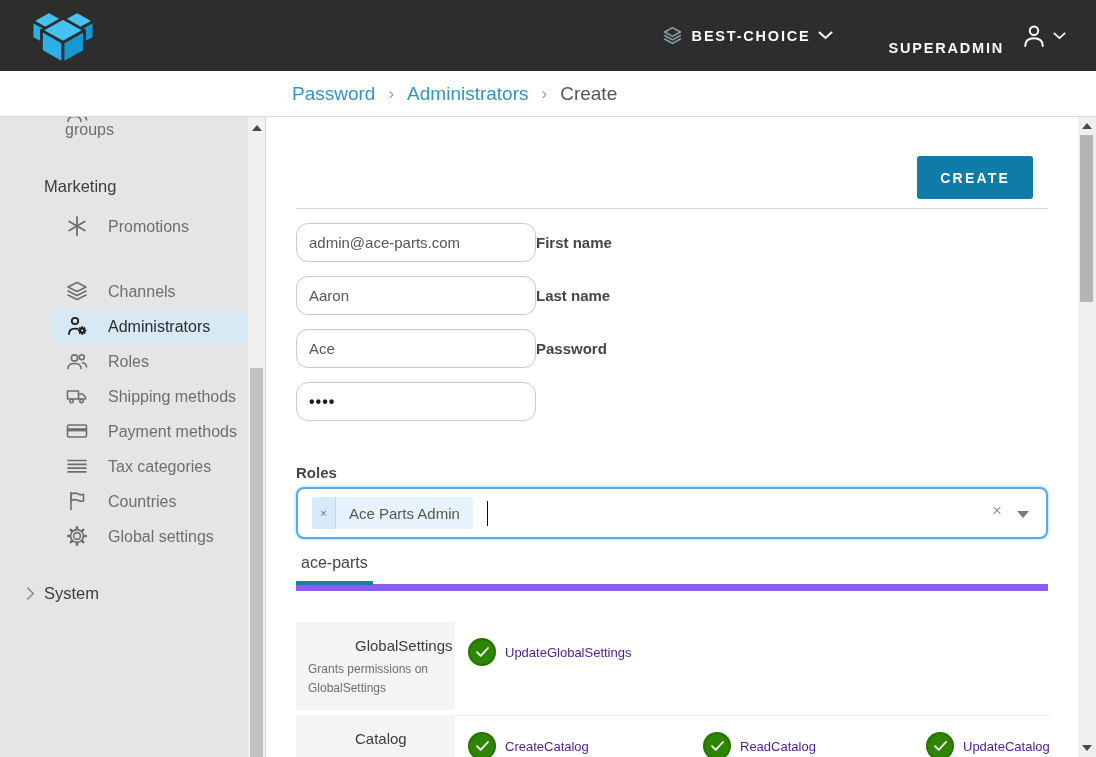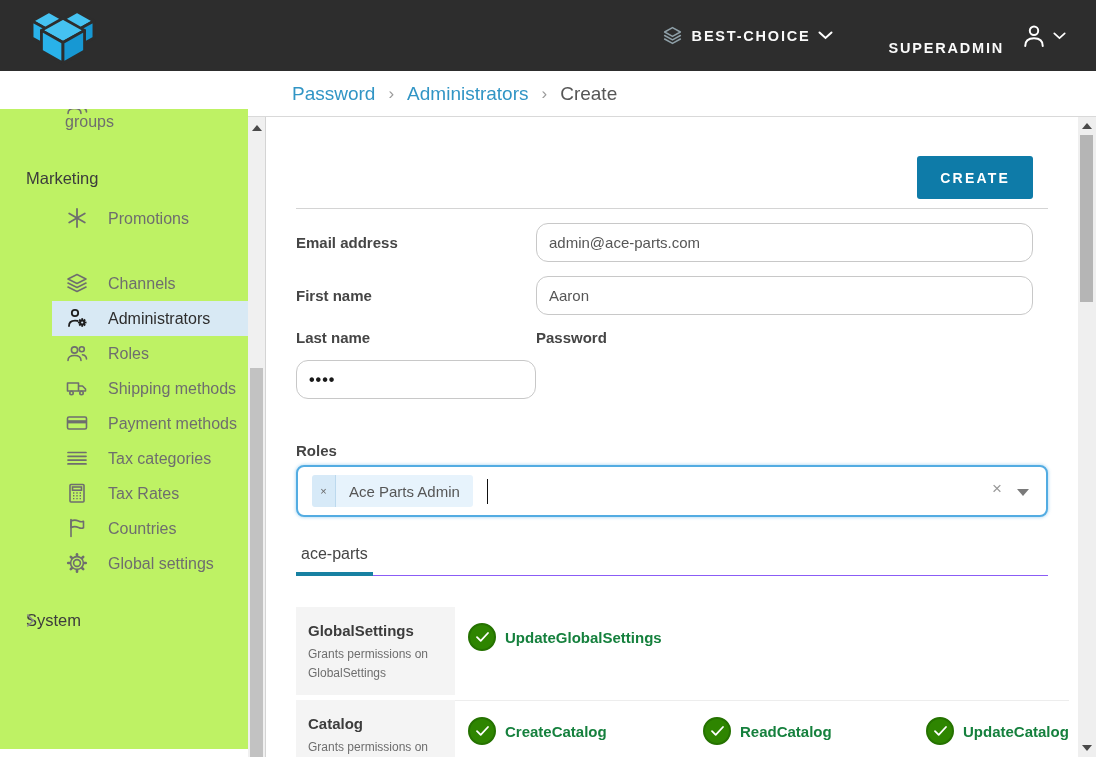--- a/index.html
+++ b/index.html
@@ -21,28 +21,28 @@
 
   
   .crumbbar { position:absolute; left:0; top:71px; width:1096px; height:46px;
     background:#fff; border-bottom:1px solid #d9d9d9; display:flex; align-items:center;
     padding-left:292px; }
   .crumb { font-size:19px; color:#3195c5; text-decoration:none; cursor:pointer; }
   .crumb.current { color:#565656; cursor:default; }
   .crumb-sep { color:#9b9b9b; font-size:17px; margin:0 13px; }
 
   
-  .sidebar { position:absolute; left:0; top:109px; width:248px; height:640px;
-    background:#bef264; overflow:hidden; color:#6e6e6e; font-size:16px; }
+  .sidebar { position:absolute; left:0; top:117px; width:248px; height:640px;
+    background:#e5e5e5; overflow:hidden; color:#6e6e6e; font-size:16px; }
   .partial-item { position:relative; margin-left:52px; padding:4px 0 4px 13px;
     height:28px; cursor:pointer; }
   .partial-item .picon { position:absolute; left:13px; top:-15px; }
   .nav-section { margin-top:30px; }
   .nav-section.first { margin-top:32px; }
-  .section-header { position:relative; padding-left:26px; height:22px; font-size:16.5px;
+  .section-header { position:relative; padding-left:44px; height:22px; font-size:16.5px;
     color:#3c3c3c; cursor:pointer; }
   .section-header .chev { position:absolute; left:26px; top:5px; }
   .nav-items { list-style:none; margin-top:10px; }
   .nav-item { margin-left:52px; padding:5px 8px 6px 13px; line-height:23px; cursor:pointer; }
   .nav-item .nicon { display:inline-block; vertical-align:-6px; margin-right:19px; }
   .nav-item.active { background:#d8e9f4; color:#2d2d2d; }
 
   .side-scroll { position:absolute; left:248px; top:117px; width:18px; height:640px;
     background:#f0f0f0; border-right:1px solid #d4d4d4; }
   .side-scroll .arrow-up { position:absolute; top:8px; left:4px; width:0; height:0;
@@ -88,40 +88,40 @@
     align-items:center; justify-content:center; color:#666; font-size:11px; cursor:pointer; }
   .chip-label { background:#e7f3fc; padding:0 13px; display:flex; align-items:center;
     font-size:15px; color:#565656; white-space:nowrap; }
   .text-caret { width:1.5px; height:25px; background:#111; margin-left:14px; }
   .select-clear { position:absolute; right:44px; top:13px; color:#999; font-size:17px;
     cursor:pointer; line-height:1; }
   .select-arrow { position:absolute; right:17px; top:22px; width:0; height:0;
     border-left:6px solid transparent; border-right:6px solid transparent;
     border-top:7px solid #7a7a7a; cursor:pointer; }
 
-  .tabs { margin-top:28px; border-bottom:1px solid #8b5cf6; display:flex; }
+  .tabs { margin-top:15px; border-bottom:7px solid #8b5cf6; display:flex; }
   .tab { font-size:16px; color:#454545; padding:0 5px 9px 5px; margin-bottom:-1px;
     border-bottom:4px solid transparent; cursor:pointer; }
   .tab.active { border-bottom-color:#1781a2; }
 
   .perm-table { margin-top:31px; }
   .perm-row { display:flex; margin-bottom:5px; }
   .perm-row + .perm-row .perm-right { border-top:1px solid #ededed; }
   .perm-left { width:159px; flex-shrink:0; background:#f4f4f4; padding:15px 12px 12px 12px;
     min-height:88px; }
-  .perm-name { font-size:15px; font-weight:700; color:#3c3c3c; }
+  .perm-name { font-size:15px; font-weight:400; color:#3c3c3c;margin-left:47px; }
   .perm-desc { font-size:12px; color:#6e6e6e; line-height:19px; margin-top:6px; }
   .perm-right { flex:1; display:flex; padding:16px 0 16px 13px; align-items:flex-start; }
   .perm-item { display:flex; align-items:center; gap:9px; width:235px; cursor:pointer; }
   .perm-item:nth-child(2) { width:223px; }
   .perm-item:last-child { width:auto; }
   .toggle-on { width:28px; height:28px; border-radius:50%; background:#2e8500;
     border:2px solid #257200; display:flex; align-items:center; justify-content:center;
     flex-shrink:0; }
-  .perm-lbl { font-size:15px; color:#15803d; white-space:nowrap;font-weight:bold; }
+  .perm-lbl { font-size:13px; color:#4c1d95; white-space:nowrap; }
 </style>
 </head>
 <body>
 
 <header class="topbar">
   <span class="logo">
     <svg width="74" height="60" viewBox="0 0 78 64">
       <g stroke="#2d2d2d" stroke-width="3" stroke-linejoin="round">
         <polygon points="6,16 24,6 42,16 24,26" fill="#45c2f1"></polygon>
         <polygon points="6,16 6,34 24,44 24,26" fill="#29b2ea"></polygon>
@@ -269,39 +269,20 @@
           <svg width="24" height="24" viewBox="0 0 24 24" stroke="#6e6e6e" stroke-width="1.7" stroke-linecap="round">
             <line x1="3" y1="6.5" x2="21" y2="6.5"></line>
               <line x1="3" y1="10.3" x2="21" y2="10.3"></line>
             <line x1="3" y1="14.1" x2="21" y2="14.1"></line>
               <line x1="3" y1="17.9" x2="21" y2="17.9"></line>
           </svg>
         </span><span>Tax categories</span>
       </li>
       <li class="nav-item">
         <span class="nicon">
-          <svg width="24" height="24" viewBox="0 0 24 24" fill="none" stroke="#6e6e6e" stroke-width="1.6">
-            <rect x="5" y="3.5" width="14" height="17.5" rx="1"></rect>
-            <rect x="7.5" y="6" width="9" height="3.2"></rect>
-            <g stroke-width="1.4">
-              <line x1="8" y1="12" x2="9.4" y2="12"></line>
-                <line x1="11.3" y1="12" x2="12.7" y2="12"></line>
-                <line x1="14.6" y1="12" x2="16" y2="12"></line>
-              <line x1="8" y1="14.8" x2="9.4" y2="14.8"></line>
-                <line x1="11.3" y1="14.8" x2="12.7" y2="14.8"></line>
-                <line x1="14.6" y1="14.8" x2="16" y2="14.8"></line>
-              <line x1="8" y1="17.6" x2="9.4" y2="17.6"></line>
-                <line x1="11.3" y1="17.6" x2="12.7" y2="17.6"></line>
-                <line x1="14.6" y1="17.6" x2="16" y2="17.6"></line>
-            </g>
-          </svg>
-        </span><span>Tax Rates</span>
-      </li>
-      <li class="nav-item">
-        <span class="nicon">
           <svg width="24" height="24" viewBox="0 0 24 24" fill="none" stroke="#6e6e6e" stroke-width="1.6" stroke-linejoin="round" stroke-linecap="round">
             <line x1="6" y1="3.5" x2="6" y2="20.5"></line>
             <path d="M6,5 c2.5,-1.2 5,-1.2 7.5,0 c2,1 3.5,1 5,0.3 v6.5 c-1.5,0.7 -3,0.7 -5,-0.3 c-2.5,-1.2 -5,-1.2 -7.5,0 z"></path>
           </svg>
         </span><span>Countries</span>
       </li>
       <li class="nav-item">
         <span class="nicon">
           <svg width="24" height="24" viewBox="0 0 24 24" fill="none" stroke="#6e6e6e">
             <circle cx="12" cy="12" r="3.4" stroke-width="1.6"></circle>
@@ -340,25 +321,25 @@
 </div>
 
 <main class="main">
 
   <div class="create-row">
     <button class="btn-create">CREATE</button>
   </div>
   <div class="hr"></div>
 
   <div class="fields">
-    <label class="f-label">Email address</label>
     <input class="f-input" type="text" value="admin@ace-parts.com" style="">
     <label class="f-label">First name</label>
     <input class="f-input" type="text" value="Aaron" style="">
     <label class="f-label">Last name</label>
+    <input class="f-input" type="text" value="Ace" style="">
     <label class="f-label">Password</label>
     <input class="f-input pwd" type="text" value="••••" style="">
   </div>
 
   <div class="roles-section">
     <div class="roles-label">Roles</div>
     <div class="roles-select">
       <div class="chip">
         <span class="chip-x">×</span>
         <span class="chip-label">Ace Parts Admin</span>

